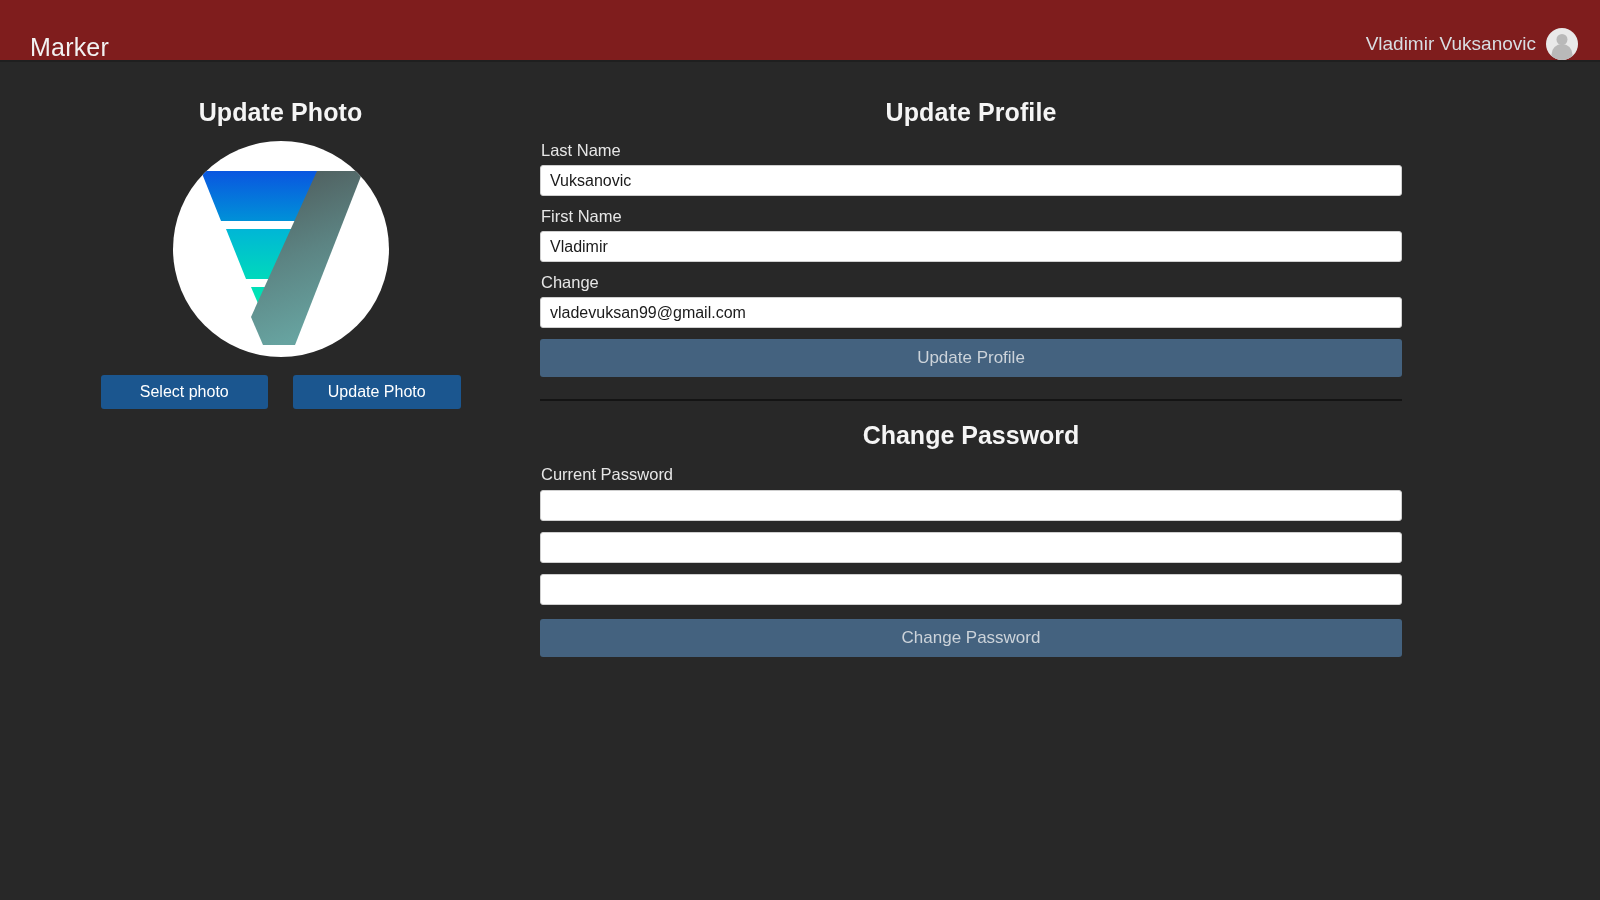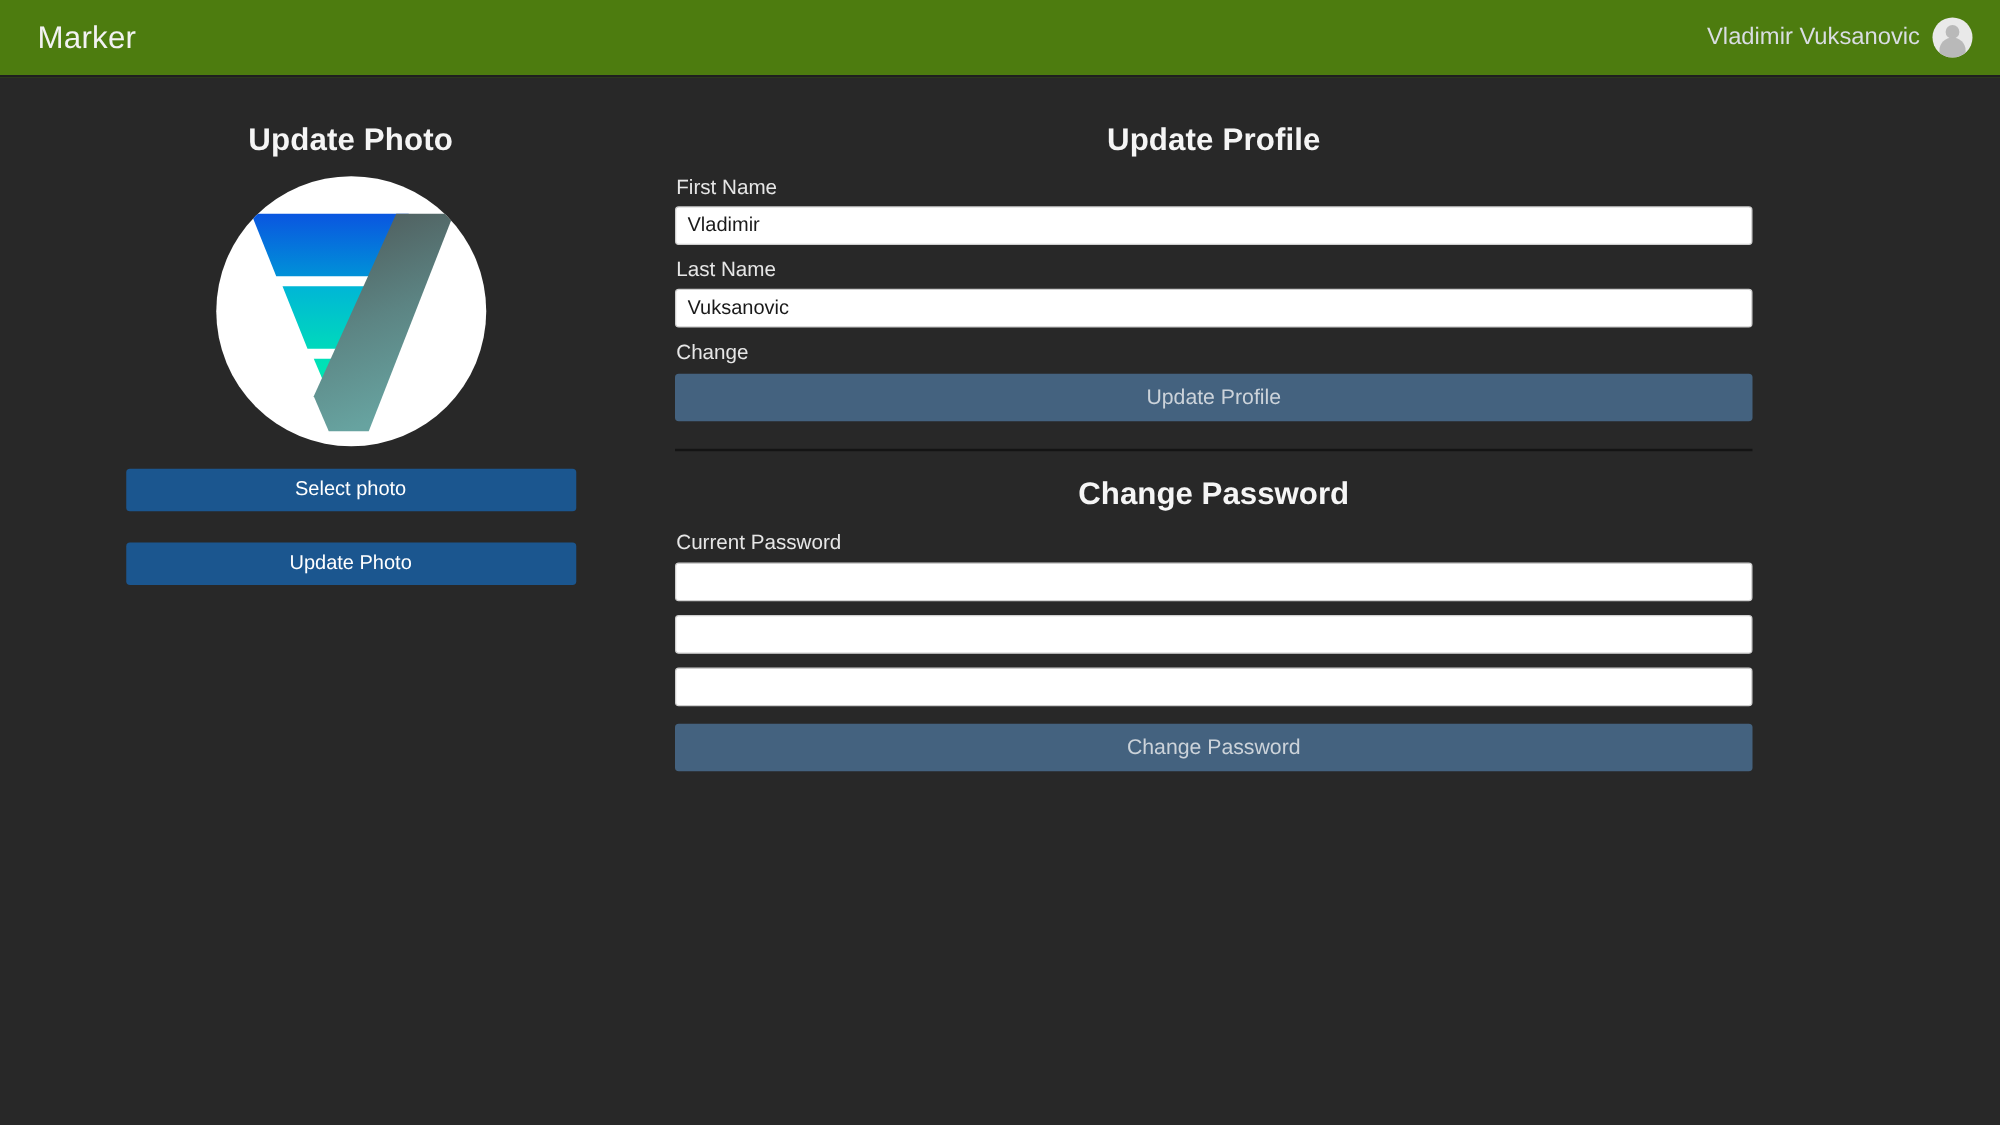--- a/index.html
+++ b/index.html
@@ -12,23 +12,23 @@
   }
   body {
     background: #282828;
     font-family: "Liberation Sans", sans-serif;
     color: #ffffff;
   }
 
   
   .navbar {
     height: 62px;
-    background: #4d7c0f;
-    display: flex;
-    align-items: center;
+    background: #7f1d1d;
+    display: flex;
+    align-items: flex-end;
     justify-content: space-between;
     padding: 0 22px 0 30px;
     border-bottom: 2px solid #1f1f1f;
   }
   .brand {
     font-size: 25px;
     font-weight: 400;
     color: #f2f2f2;
     letter-spacing: 0.2px;
     line-height: 1;
@@ -114,21 +114,21 @@
     justify-content: center;
     margin-bottom: 18px;
     overflow: hidden;
   }
   .logo-svg { display: block; }
 
   
   .photo-buttons {
     width: 360px;
     display: flex;
-    flex-direction: column;
+    flex-direction: row;
     gap: 25px;
   }
   .btn {
     display: block;
     width: 100%;
     border: none;
     border-radius: 3px;
     font-family: "Liberation Sans", sans-serif;
     cursor: pointer;
     text-align: center;
@@ -247,31 +247,32 @@
       <button class="btn btn-primary">Update Photo</button>
     </div>
   </div>
 
   <div class="col-right">
 
     <div>
       <h2 class="section-title">Update Profile</h2>
 
       <div class="form-group">
+        <label class="form-label">Last Name</label>
+        <input class="form-input" type="text" value="Vuksanovic" style="">
+      </div>
+
+      <div class="form-group">
         <label class="form-label">First Name</label>
         <input class="form-input" type="text" value="Vladimir" style="">
       </div>
 
       <div class="form-group">
-        <label class="form-label">Last Name</label>
-        <input class="form-input" type="text" value="Vuksanovic" style="">
-      </div>
-
-      <div class="form-group">
         <label class="form-label">Change</label>
+        <input class="form-input" type="text" value="vladevuksan99@gmail.com" style="">
       </div>
 
       <div class="submit-row">
         <button class="btn btn-muted">Update Profile</button>
       </div>
     </div>
 
     <hr class="divider">
 
     <div>

